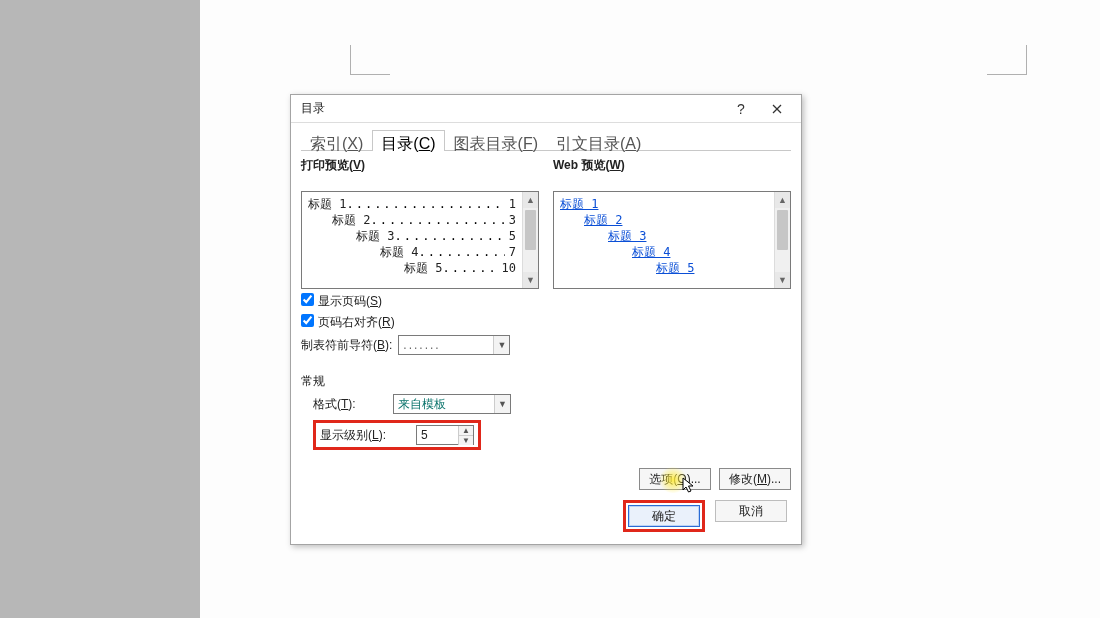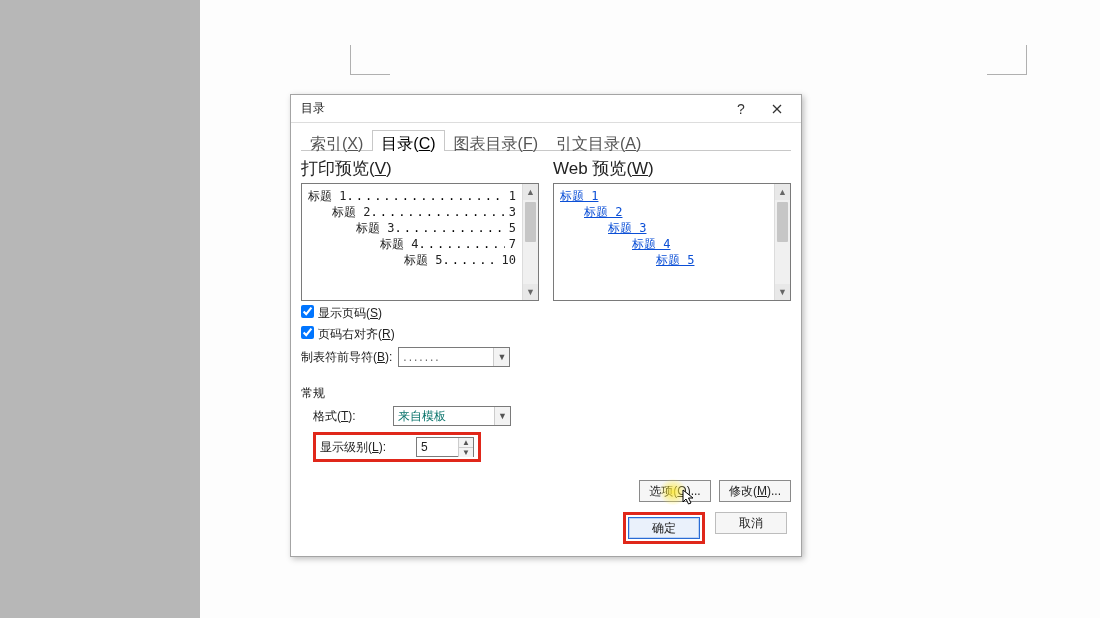--- a/index.html
+++ b/index.html
@@ -78,26 +78,26 @@
     background: #fff;
     border-color: #c8c8c8;
     color: #000;
   }
   .tab .accel { text-decoration: underline; }
 
   .tab-content { padding-top: 6px; }
 
   .two-col { display: flex; gap: 14px; }
   .col { flex: 1; min-width: 0; }
-  .col-label { font-size: 17px; margin-bottom: 3px; }
+  .col-label { font-size: 12px; margin-bottom: 17px; font-weight: bold; }
   .col-label .accel { text-decoration: underline; }
 
   .preview-box {
     border: 1px solid #7a7a7a;
-    height: 118px;
+    height: 98px;
     background: #fff;
     overflow: hidden;
     position: relative;
   }
   .preview-with-scroll {
     display: flex;
   }
   .preview-inner { flex: 1; padding: 4px 6px 4px 6px; font-size: 12px; line-height: 16px; overflow:hidden; }
   .scrollbar {
     width: 16px; background: #f0f0f0; border-left: 1px solid #dcdcdc;

